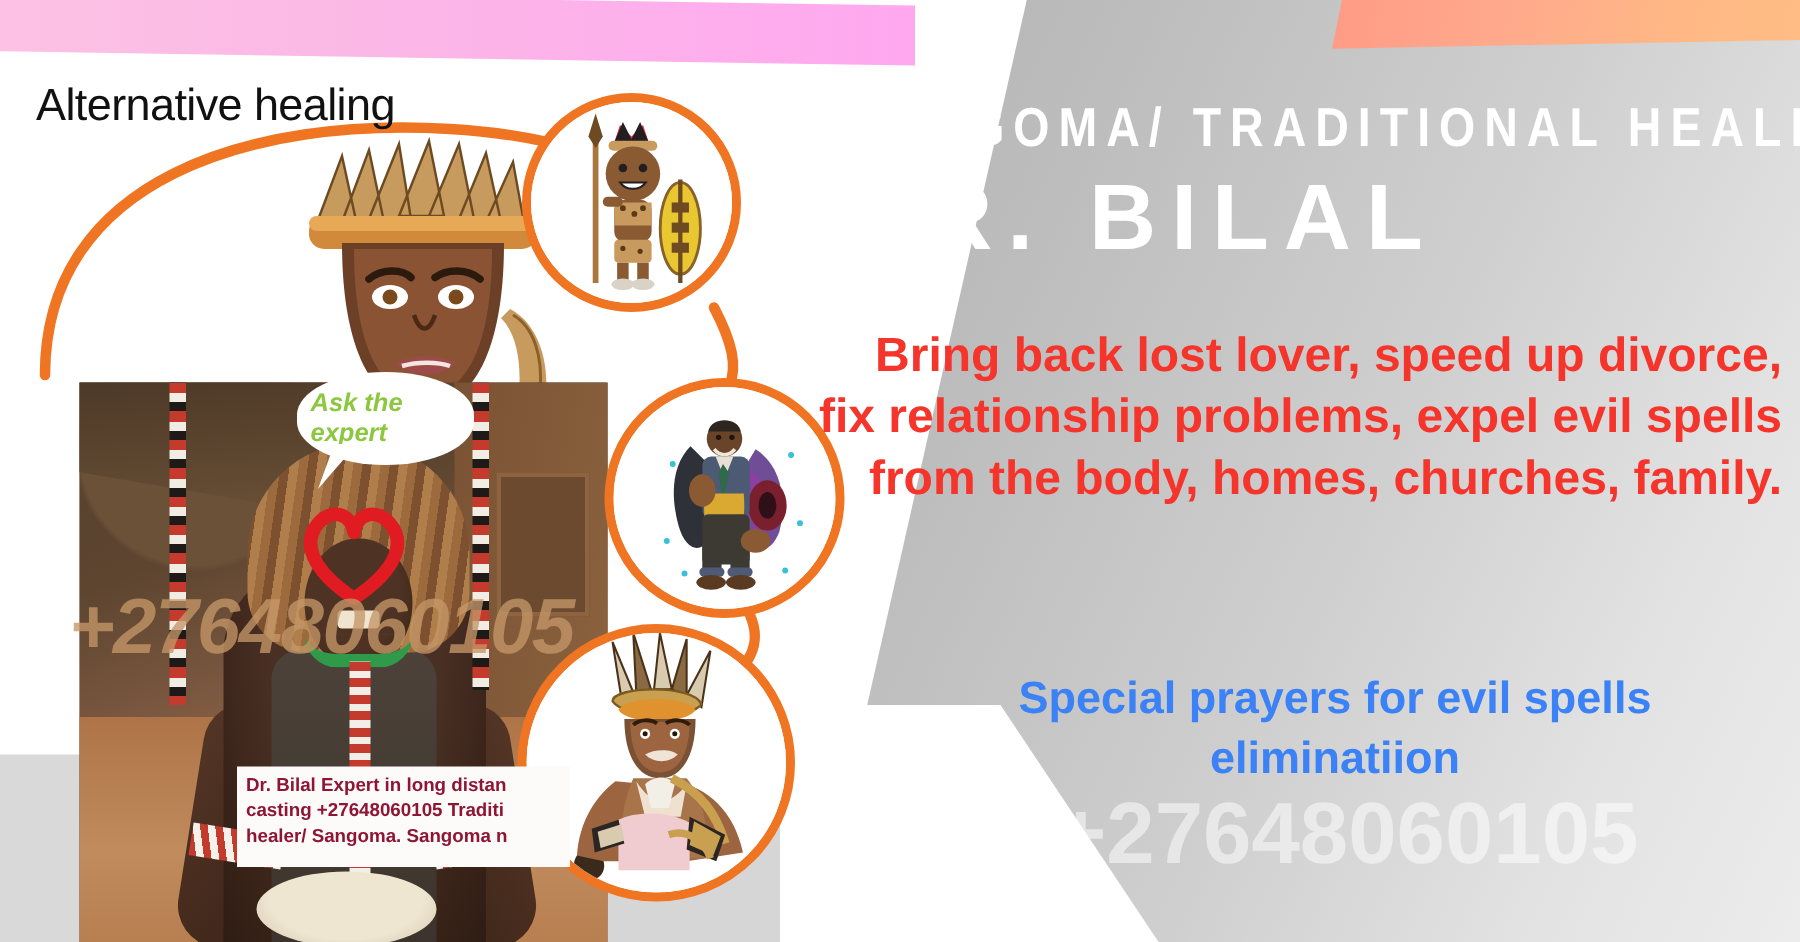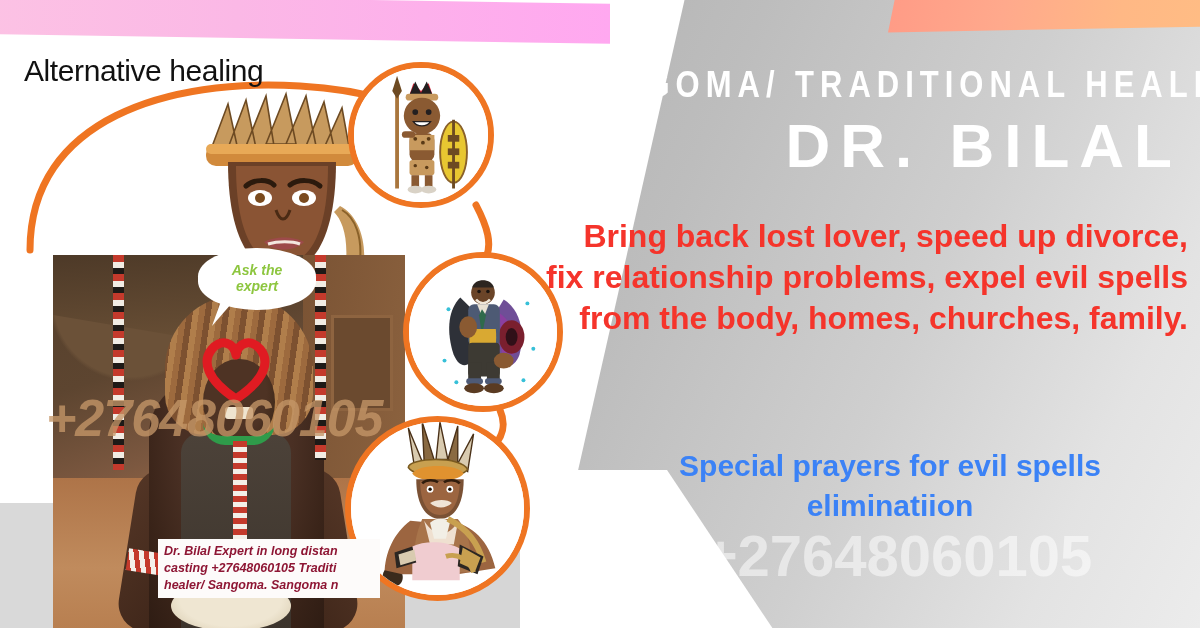--- a/index.html
+++ b/index.html
@@ -107,58 +107,58 @@
     background:radial-gradient(ellipse at 50% 35%, #efe6d2 0 60%, #d2c4a6 100%); border-radius:50%; }
 
   .speech{
     position:absolute; left:198px; top:248px; width:118px; height:62px; z-index:10;
     background:#ffffff; border-radius:50%/46%;
   }
   .speech:after{ content:""; position:absolute; left:14px; top:48px; width:26px; height:30px;
     background:#ffffff; clip-path:polygon(0% 100%, 100% 0%, 42% 0%); }
   .speech span{
     position:absolute; left:50%; top:50%; transform:translate(-50%,-52%);
-    font-size:14px; font-weight:bold; font-style:italic; color:#8dc63f;
-    line-height:1.15; text-align:center; white-space:pre-line; width:100px;
+    font-size:17px; font-weight:bold; font-style:italic; color:#8dc63f;
+    line-height:1.15; white-space:pre-line; width:100px;
   }
 
   .heart{ position:absolute; left:198px; top:335px; width:76px; height:68px; z-index:10; }
 
   .wm-left{
     position:absolute; left:46px; top:388px; z-index:11;
     font-size:52px; font-weight:bold; font-style:italic; letter-spacing:-1px;
     color:rgba(196,150,104,0.78); white-space:nowrap;
   }
 
   .caption{
     position:absolute; left:158px; top:511px; width:222px; z-index:11;
-    background:#fdfbfa; padding:4px 6px 5px 6px;
-    font-size:12.5px; font-weight:bold; font-style:italic; color:#8e1634;
-    line-height:1.34; overflow:hidden; white-space:nowrap;margin-top:28px;
+    background:#fdfbfa; padding:4px 6px 13px 6px;
+    font-size:12.5px; font-weight:bold; color:#8e1634;
+    line-height:1.34; overflow:hidden; white-space:nowrap;
   }
   .caption div{ overflow:hidden; text-overflow:clip; }
 
   
   .badge{ position:absolute; border-radius:50%; background:#ffffff;
           border:6px solid #ef7522; z-index:9; overflow:hidden; }
   .b1{ left:348px; top:62px;  width:146px; height:146px; }
   .b2{ left:403px; top:252px; width:160px; height:160px; }
   .b3{ left:345px; top:416px; width:185px; height:185px; }
   .badge svg{ width:100%; height:100%; display:block; }
 
   
   .r-kicker{
     position:absolute; left:562px; top:64px; width:620px; z-index:14;
     font-size:31px; font-weight:bold; color:#ffffff; letter-spacing:6px;
     text-align:center; white-space:nowrap; transform:scaleY(1.18); transform-origin:top center;
   }
   .r-title{
     position:absolute; left:562px; top:110px; width:620px; z-index:14;
     font-size:62px; font-weight:bold; color:#ffffff; letter-spacing:10px;
-    text-align:right; white-space:nowrap;
+    text-align:left; white-space:nowrap;
   }
   .r-red{
     position:absolute; left:540px; top:216px; width:648px; z-index:14;
     font-size:32px; font-weight:bold; color:#f5342b; text-align:right;
     line-height:1.28;
   }
   .r-black{
     position:absolute; left:600px; top:446px; width:580px; z-index:14;
     font-size:30px; font-weight:bold; color:#3b82f6; text-align:center;
     line-height:1.32;

